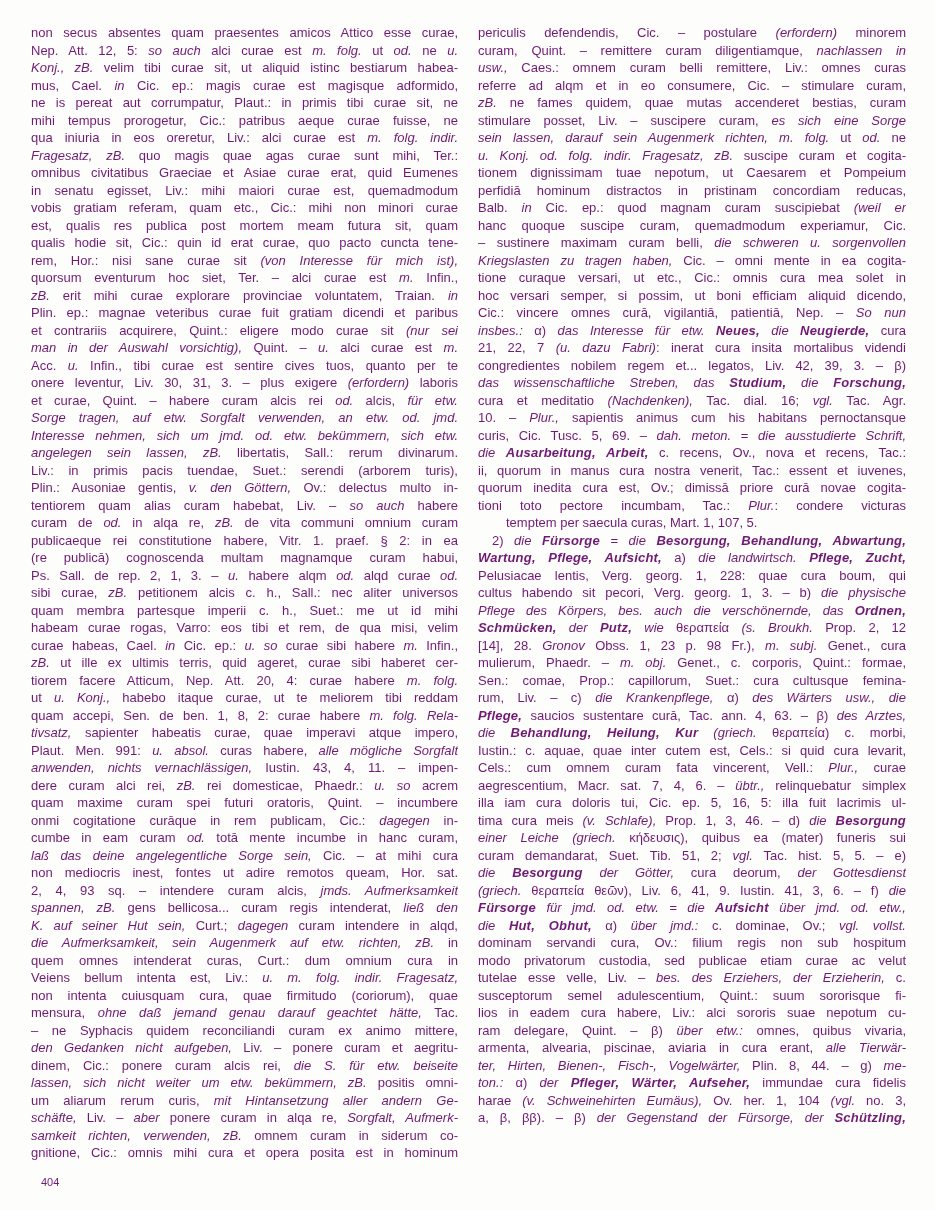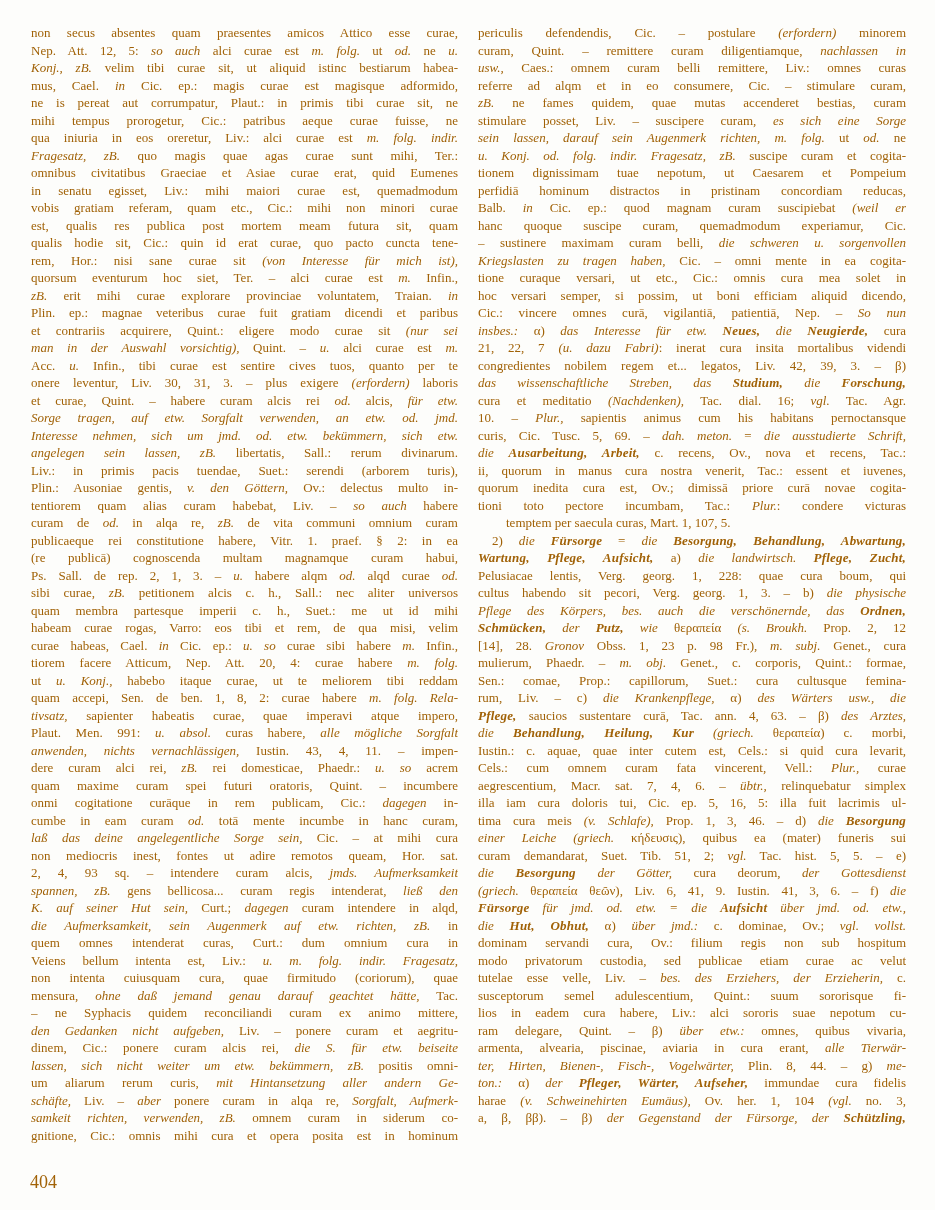--- a/index.html
+++ b/index.html
@@ -5,22 +5,22 @@
   html, body {
     margin: 0;
     padding: 0;
     background: #ffffff;
   }
   .page {
     position: relative;
     width: 935px;
     height: 1210px;
     background: #fdfdfb;
-    color: #a16207;
-    font-family: Liberation Serif, serif;
+    color: #701a75;
+    font-family: Liberation Sans, sans-serif;
     overflow: hidden;
   }
   .column {
     position: absolute;
     top: 24px;
   }
   .column.left  { left: 31px;  width: 427px; }
   .column.right { left: 478px; width: 428px; }
   .line {
     height: 17.5px;
@@ -30,23 +30,23 @@
     text-align: justify;
     text-align-last: justify;
     white-space: normal;
   }
   .line.end { text-align-last: left; margin-left: 28px; }
   .line.indent { text-indent: 14px; }
   .it { font-style: italic; }
   .bi { font-style: italic; font-weight: bold; letter-spacing: 0.2px; }
   .page-number {
     position: absolute;
-    left: 30px;
+    left: 41px;
     top: 1174px;
-    font-size: 18px;
+    font-size: 11px;
     line-height: 16px;
   }
 </style>
 </head>
 <body>
 
 <div class="page">
   <div class="column left">
       <div class="line">non secus absentes quam praesentes amicos Attico esse curae,</div>
       <div class="line">Nep. Att. 12, 5: <span class="it">so auch</span> alci curae est <span class="it">m. folg.</span> ut <span class="it">od.</span> ne <span class="it">u.</span></div>
@@ -77,20 +77,21 @@
       <div class="line">Plin.: Ausoniae gentis, <span class="it">v. den Göttern,</span> Ov.: delectus multo in-</div>
       <div class="line">tentiorem quam alias curam habebat, Liv. – <span class="it">so auch</span> habere</div>
       <div class="line">curam de <span class="it">od.</span> in alqa re, <span class="it">zB.</span> de vita communi omnium curam</div>
       <div class="line">publicaeque rei constitutione habere, Vitr. 1. praef. § 2: in ea</div>
       <div class="line">(re publicā) cognoscenda multam magnamque curam habui,</div>
       <div class="line">Ps. Sall. de rep. 2, 1, 3. – <span class="it">u.</span> habere alqm <span class="it">od.</span> alqd curae <span class="it">od.</span></div>
       <div class="line">sibi curae, <span class="it">zB.</span> petitionem alcis c. h., Sall.: nec aliter universos</div>
       <div class="line">quam membra partesque imperii c. h., Suet.: me ut id mihi</div>
       <div class="line">habeam curae rogas, Varro: eos tibi et rem, de qua misi, velim</div>
       <div class="line">curae habeas, Cael. <span class="it">in</span> Cic. ep.: <span class="it">u. so</span> curae sibi habere <span class="it">m.</span> Infin.,</div>
+      <div class="line"><span class="it">zB.</span> ut ille ex ultimis terris, quid ageret, curae sibi haberet cer-</div>
       <div class="line">tiorem facere Atticum, Nep. Att. 20, 4: curae habere <span class="it">m. folg.</span></div>
       <div class="line">ut <span class="it">u. Konj.,</span> habebo itaque curae, ut te meliorem tibi reddam</div>
       <div class="line">quam accepi, Sen. de ben. 1, 8, 2: curae habere <span class="it">m. folg. Rela-</span></div>
       <div class="line"><span class="it">tivsatz,</span> sapienter habeatis curae, quae imperavi atque impero,</div>
       <div class="line">Plaut. Men. 991: <span class="it">u. absol.</span> curas habere, <span class="it">alle mögliche Sorgfalt</span></div>
       <div class="line"><span class="it">anwenden, nichts vernachlässigen,</span> Iustin. 43, 4, 11. – impen-</div>
       <div class="line">dere curam alci rei, <span class="it">zB.</span> rei domesticae, Phaedr.: <span class="it">u. so</span> acrem</div>
       <div class="line">quam maxime curam spei futuri oratoris, Quint. – incumbere</div>
       <div class="line">onmi cogitatione curāque in rem publicam, Cic.: <span class="it">dagegen</span> in-</div>
       <div class="line">cumbe in eam curam <span class="it">od.</span> totā mente incumbe in hanc curam,</div>

